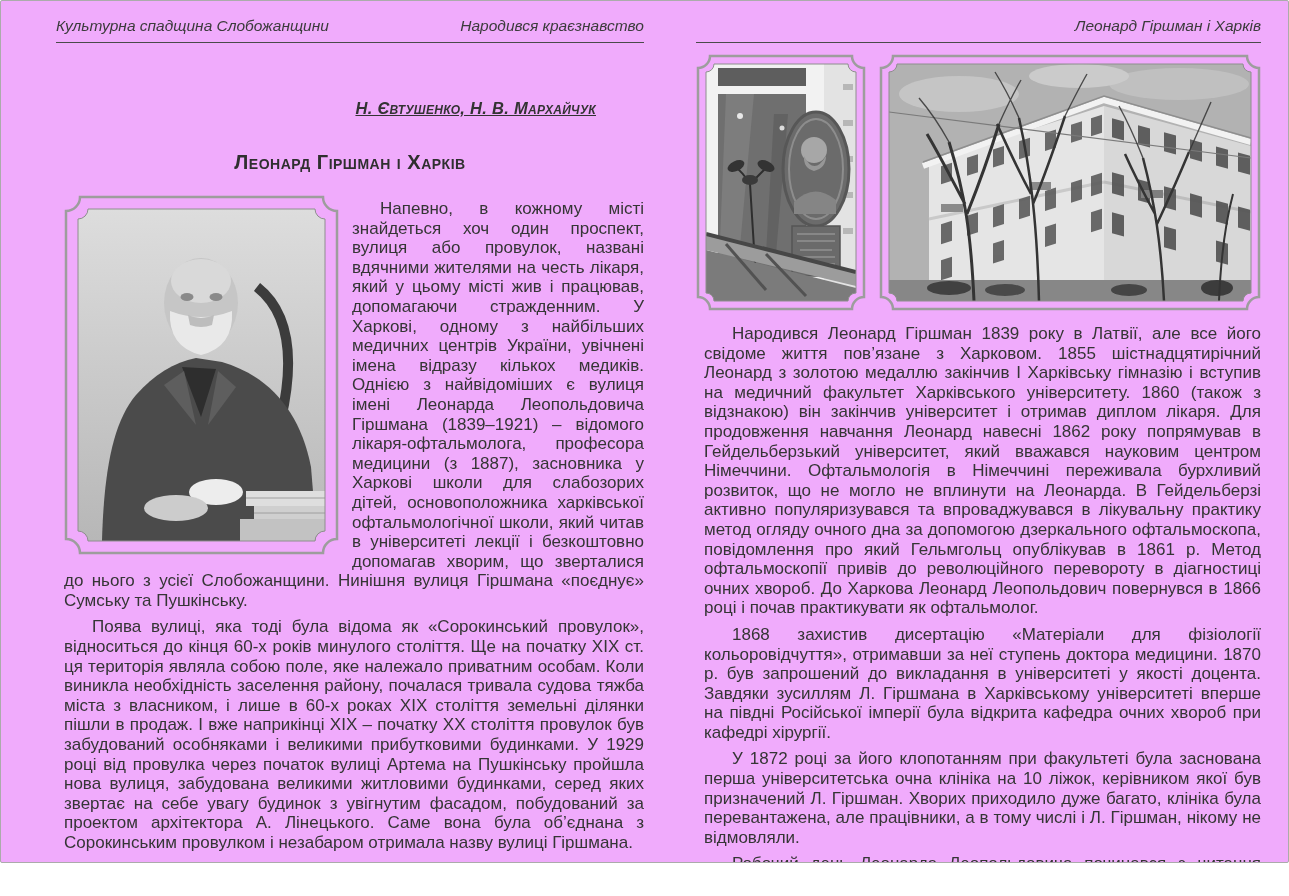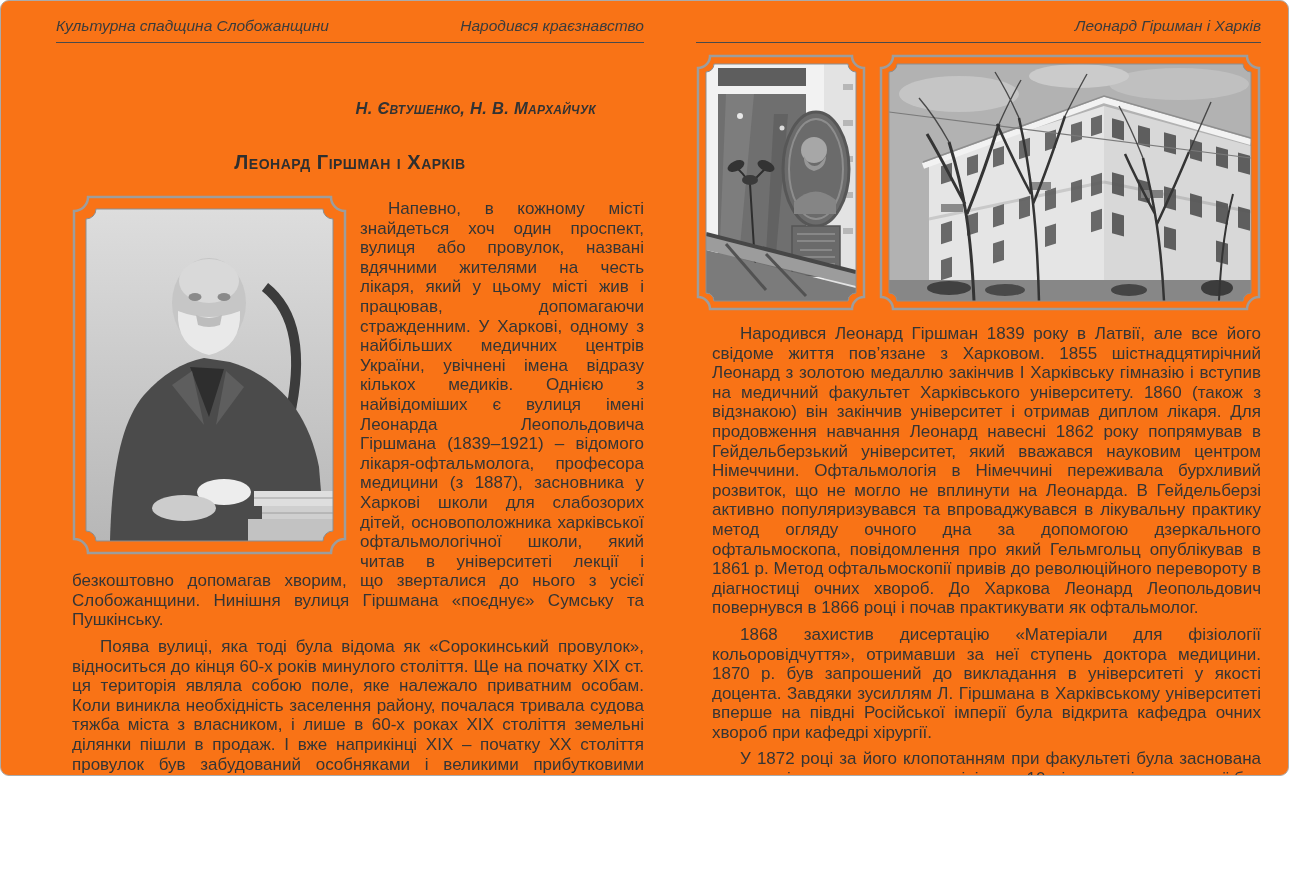--- a/index.html
+++ b/index.html
@@ -1,22 +1,22 @@
 <!DOCTYPE html>
 <html lang="uk"><head>
 <meta charset="utf-8">
 <style>
   * { box-sizing: border-box; }
   html,body { margin:0; padding:0; background:#fff; }
   .sheet {
     position:relative;
-    width:1289px; height:776px;
-    background:#f97316;
+    width:1289px; height:863px;
+    background:#f0abfc;
     border:1px solid #ababab;
-    border-radius:9px;
+    border-radius:2px;
     font-family:"Liberation Sans", sans-serif;
     color:#353535;
     overflow:hidden;
   }
   .spread { display:flex; padding:16px 27px 0 55px; gap:52px; }
   .page { position:relative; }
   .page-left  { width:590px; }
   .page-right { width:565px; }
 
   .running-head {
@@ -25,30 +25,31 @@
     padding-bottom:7px; border-bottom:1.4px solid #4a4a4a;
   }
   .running-head.single { justify-content:flex-end; }
 
   .author-line {
     margin:56px 48px 0 0;
     text-align:right;
     font-weight:bold; font-style:italic; font-variant:small-caps;
     font-size:16.5px; color:#333;
     letter-spacing:.3px;
+    text-decoration:underline;
   }
   .article-title {
     margin-top:33px;
     text-align:center;
     font-weight:bold; font-variant:small-caps;
     font-size:20px; letter-spacing:.5px; color:#2f2f2f;
   }
 
   .body-text { margin-top:25px; font-size:17px; line-height:19.6px; text-align:justify; }
-  .para { margin:0 0 7px 16px; text-indent:28px; }
+  .para { margin:0 0 7px 8px; text-indent:28px; }
   .portrait-fig { display:block; float:left; width:275px; height:360px; margin:-4px 13px 4px 0; }
 
   .photo-row { display:flex; gap:13px; margin-top:11px; }
   .page-right .body-text { margin-top:13px; }
   svg { display:block; }
 </style>
 </head>
 <body>
 
 <div class="sheet">

